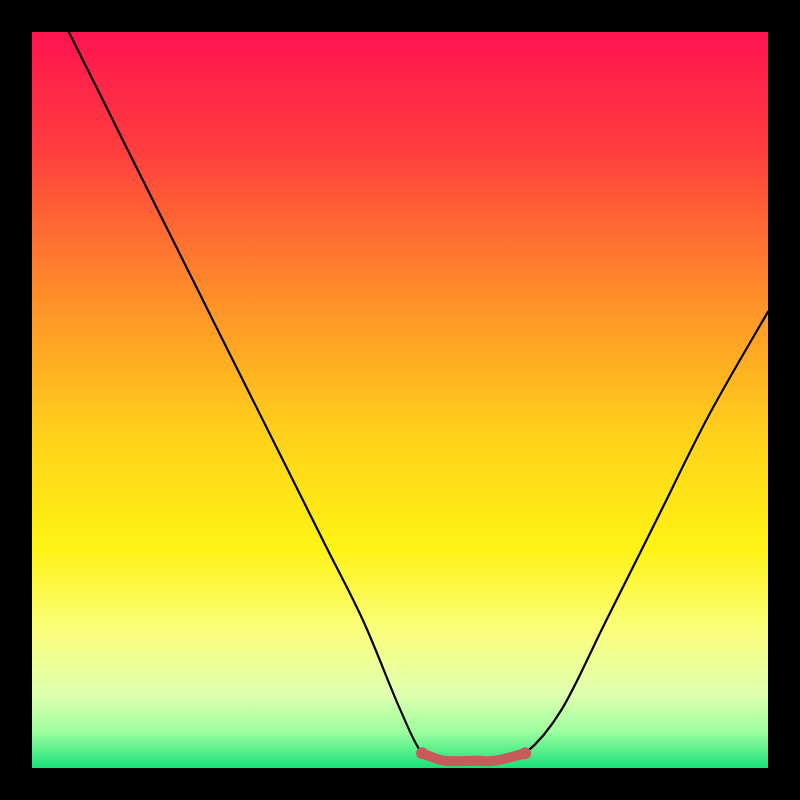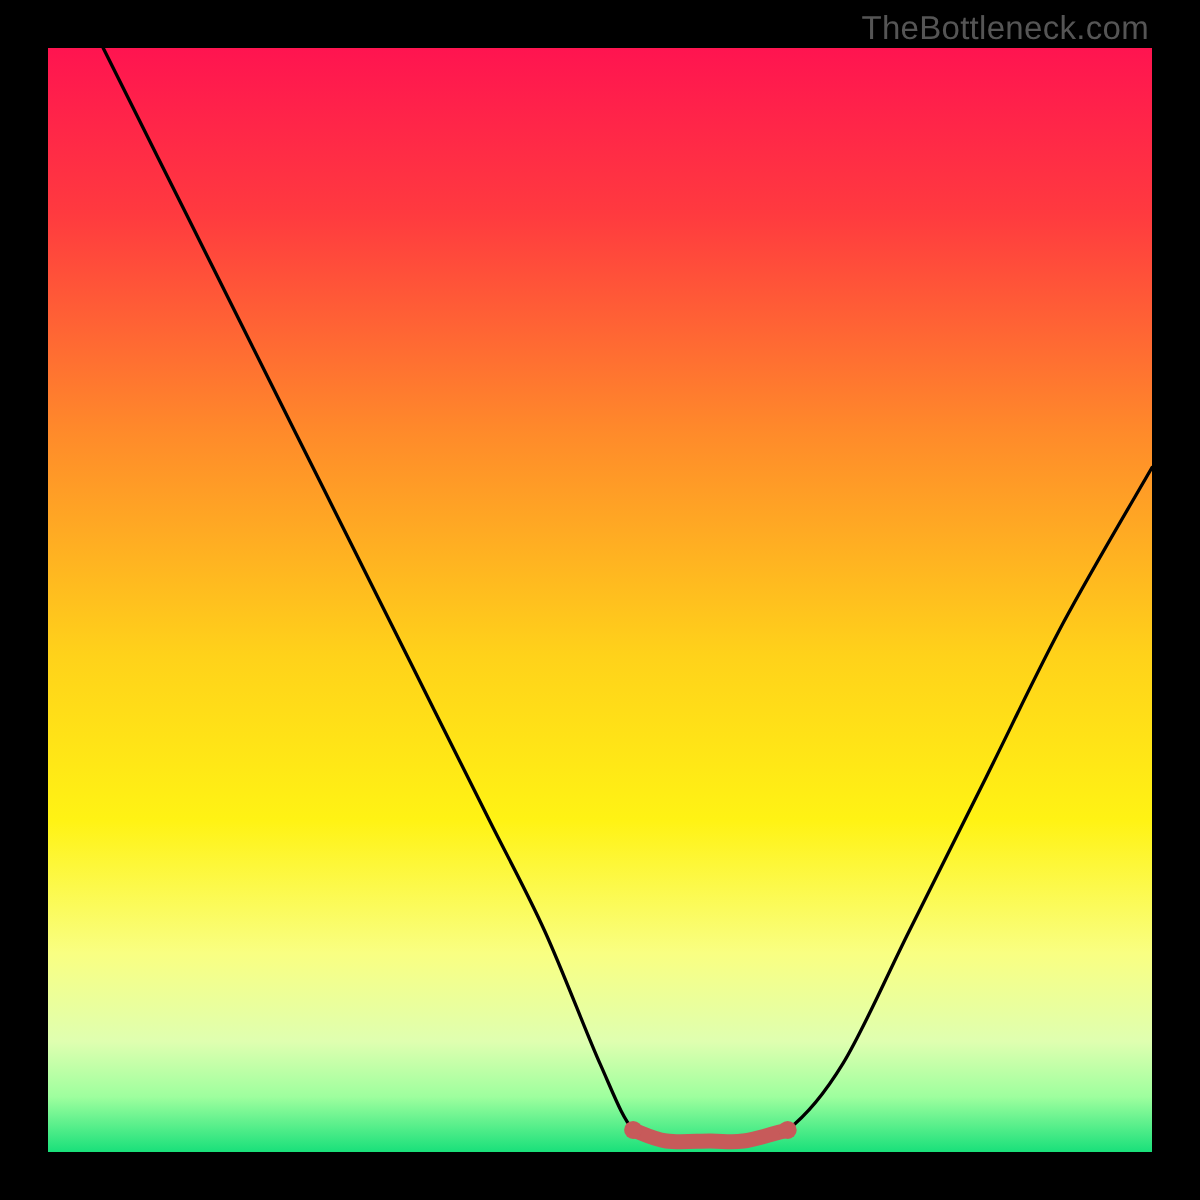--- a/index.html
+++ b/index.html
@@ -76,15 +76,14 @@
     <svg class="curve-svg" viewBox="0 0 736 736" preserveAspectRatio="none">
       <path id="main-curve" fill="none" stroke="#000" stroke-width="2.2" stroke-linecap="round" d="M 36.800000000000004 0 C 42.93333333333334 12.266666666666671, 61.33333333333334 49.066666666666706, 73.60000000000001 73.60000000000002 C 85.86666666666667 98.13333333333334, 98.13333333333333 122.66666666666659, 110.39999999999999 147.19999999999993 C 122.66666666666666 171.73333333333326, 134.93333333333334 196.2666666666667, 147.20000000000002 220.80000000000007 C 159.4666666666667 245.33333333333343, 171.73333333333335 269.86666666666673, 184 294.40000000000003 C 196.26666666666665 318.93333333333334, 208.53333333333333 343.4666666666667, 220.79999999999998 368 C 233.06666666666663 392.5333333333333, 245.3333333333333 417.0666666666666, 257.59999999999997 441.59999999999997 C 269.8666666666666 466.1333333333333, 282.1333333333334 490.66666666666674, 294.40000000000003 515.2 C 306.6666666666667 539.7333333333333, 318.93333333333334 561.8133333333333, 331.2 588.8 C 343.46666666666664 615.7866666666666, 358.18666666666667 655.04, 368 677.12 C 377.81333333333333 699.2, 382.72 712.6933333333333, 390.08000000000004 721.28 C 397.44000000000005 729.8666666666667, 403.5733333333334 727.4133333333333, 412.16 728.64 C 420.74666666666667 729.8666666666667, 433.0133333333333 728.64, 441.59999999999997 728.64 C 450.1866666666666 728.64, 455.09333333333336 729.8666666666667, 463.68 728.64 C 472.26666666666665 727.4133333333333, 482.08000000000004 729.8666666666667, 493.12 721.28 C 504.15999999999997 712.6933333333333, 516.4266666666666 699.2, 529.92 677.12 C 543.4133333333333 655.04, 558.1333333333333 620.6933333333333, 574.08 588.8 C 590.0266666666668 556.9066666666666, 608.4266666666667 520.1066666666667, 625.6 485.76 C 642.7733333333333 451.41333333333336, 658.72 417.0666666666667, 677.12 382.72 C 695.52 348.37333333333333, 726.1866666666667 296.85333333333335, 736 279.68"></path>
       <path id="marker-curve" fill="none" stroke="#c75a5a" stroke-width="10" stroke-linecap="round" stroke-linejoin="round" d="M 390.08000000000004 721.28 C 393.76000000000005 722.5066666666667, 403.5733333333334 727.4133333333333, 412.16 728.64 C 420.74666666666667 729.8666666666667, 433.0133333333333 728.64, 441.59999999999997 728.64 C 450.1866666666666 728.64, 455.09333333333336 729.8666666666667, 463.68 728.64 C 472.26666666666665 727.4133333333333, 488.21333333333337 722.5066666666667, 493.12 721.28"></path>
       <g id="marker-dots">
           <circle cx="390.08000000000004" cy="721.28" r="6" fill="#c75a5a"></circle>
           <circle cx="493.12" cy="721.28" r="6" fill="#c75a5a"></circle>
         </g>
     </svg>
   </div>
 
-  <div class="watermark">TheBottleneck.com</div>
 
 </div>
 
 </body></html>

